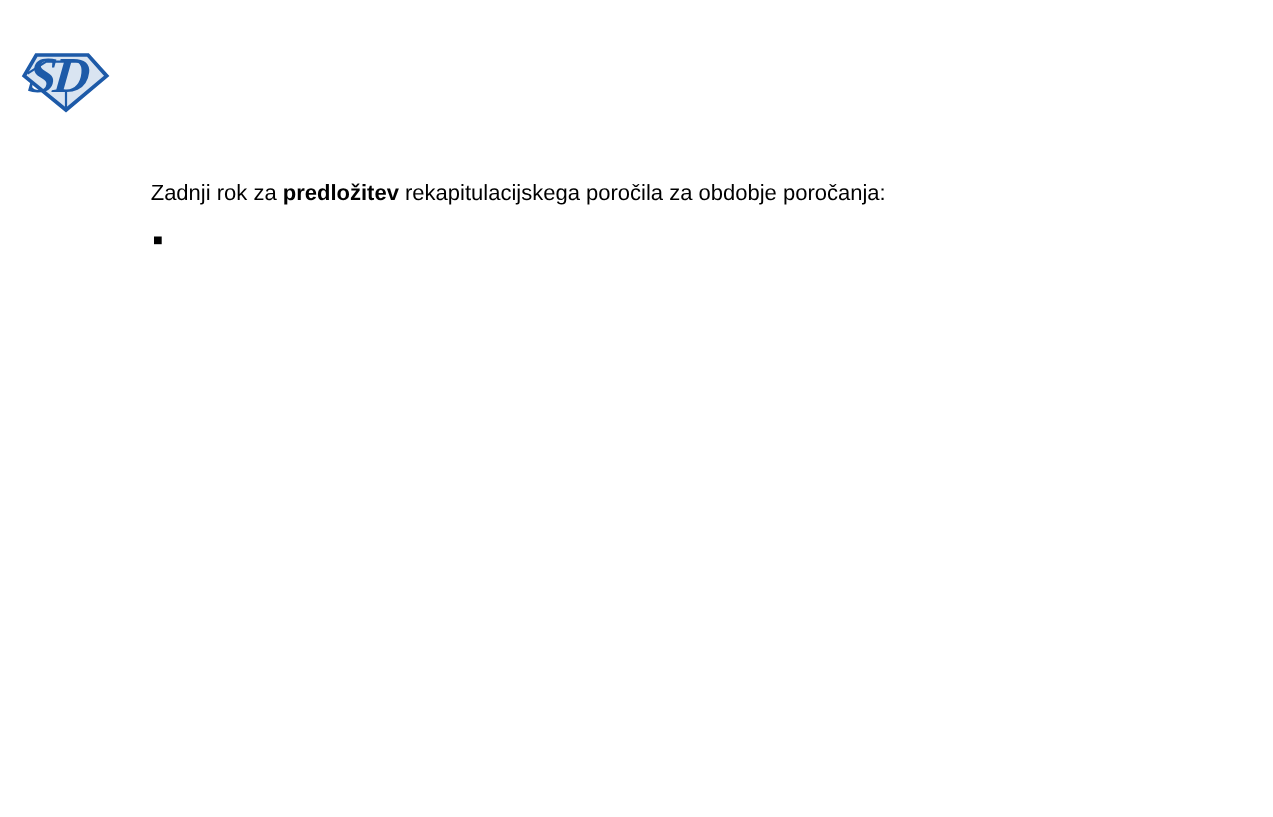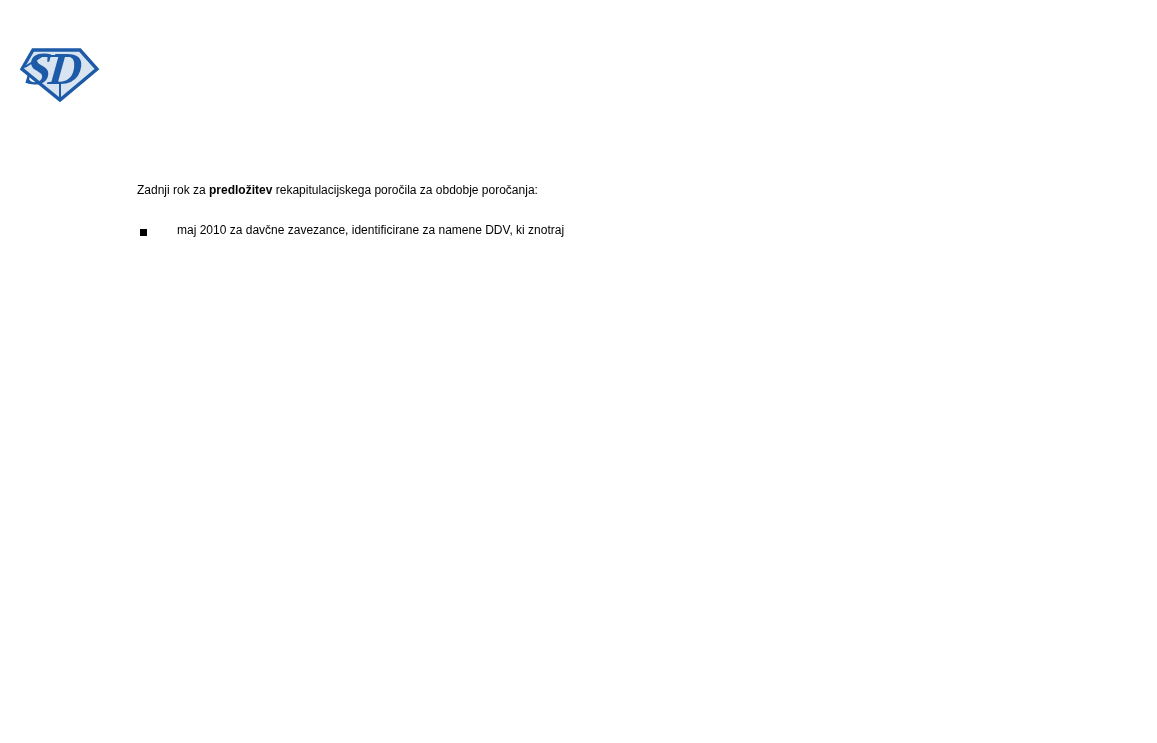--- a/index.html
+++ b/index.html
@@ -41,23 +41,23 @@
     font-style: italic;
     font-weight: bold;
     font-size: 46px;
     letter-spacing: -3px;
   }
 
   
   .content {
     position: absolute;
     left: 137px;
-    top: 170px;
+    top: 156px;
     width: 886px;
-    font-size: 12px;
+    font-size: 20px;
     line-height: 40px;
   }
   .heading {
     white-space: nowrap;
   }
   .heading .bold-word {
     font-weight: bold;
   }
   .bullet-item {
     display: flex;
@@ -101,16 +101,15 @@
 </div>
 
 <div class="content">
   <div class="heading"><span>Zadnji rok za </span><span class="bold-word">predložitev</span><span> rekapitulacijskega poročila za obdobje poročanja:</span></div>
 
   <div class="bullet-item">
     <div class="marker-col">
       <span class="marker-square"></span>
     </div>
     <div class="lines">
-      <div class="line">maj 2010 za davčne zavezance, identificirane za namene DDV, ki znotraj</div>
     </div>
   </div>
 </div>
 
 </body></html>

